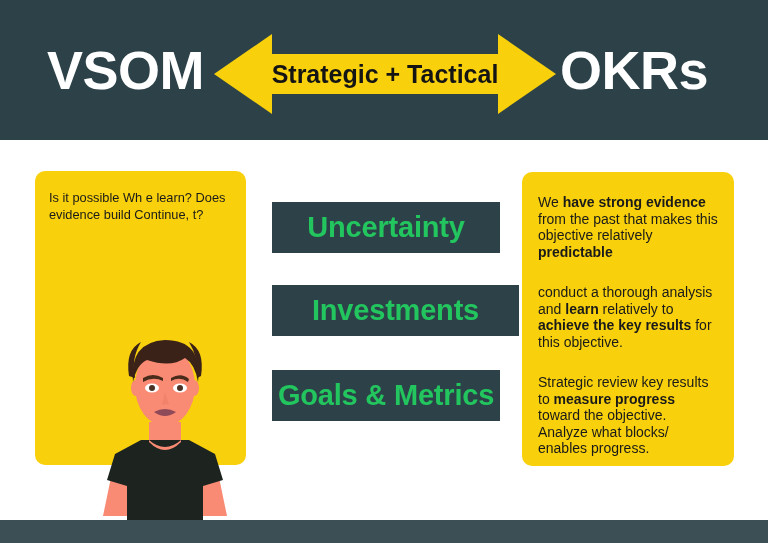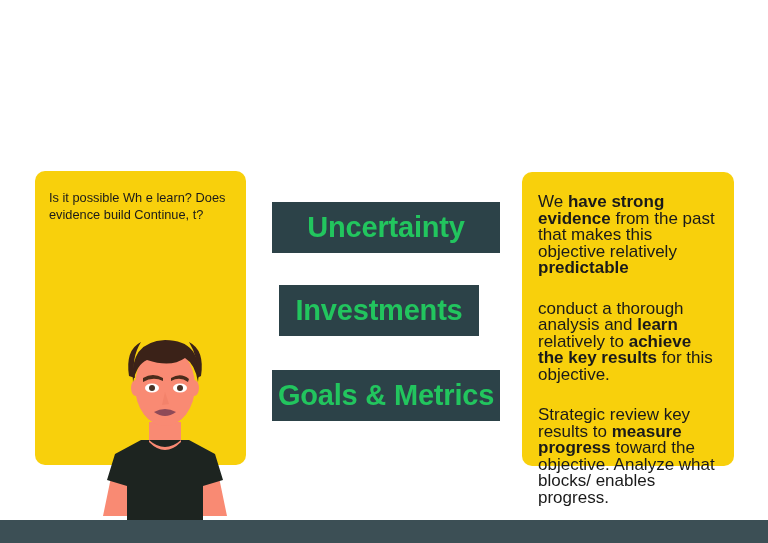--- a/index.html
+++ b/index.html
@@ -90,21 +90,21 @@
   .card-right {
     left: 522px;
     top: 32px;
     width: 212px;
     height: 294px;
     padding: 22px 16px 10px 16px;
   }
   .card p {
     margin: 0 0 18px 0;
     color: #1a1a1a;
-    font-size: 17px;
+    font-size: 14px;
     line-height: 16.5px;
   }
   .card-left p { font-size: 12.8px; line-height: 17px; margin-bottom: 30px; }
   .card-left p:first-child { margin-bottom: 34px; }
   .card-right p { margin-bottom: 24px; }
   .card-right p b { font-weight: bold; }
 
   
   .center-box {
     position: absolute;
@@ -112,21 +112,21 @@
     display: flex;
     align-items: center;
     justify-content: center;
     color: #22c55e;
     font-size: 29px;
     font-weight: bold;
     letter-spacing: -0.2px;
     white-space: nowrap;
   }
   .cb1 { left: 272px; top: 62px;  width: 228px; height: 51px; }
-  .cb2 { left: 272px; top: 145px; width: 200px; height: 51px; margin-left: 7px; }
+  .cb2 { left: 272px; top: 145px; width: 247px; height: 51px; }
   .cb3 { left: 272px; top: 230px; width: 228px; height: 51px; justify-content: center; }
 
   
   .person {
     position: absolute;
     left: 85px;
     top: 190px;
     width: 160px;
     height: 190px;
   }
@@ -140,20 +140,32 @@
     width: 768px;
     height: 23px;
     background: #3c4f55;
   }
 </style>
 </head>
 <body>
 
 <div class="canvas">
 
+  <div class="header">
+    <div class="header-word left">VSOM</div>
+
+    <div class="arrow-wrap">
+      <svg width="342" height="84" viewBox="0 0 342 84" xmlns="http://www.w3.org/2000/svg">
+        <polygon points="0,42 58,2 58,22 284,22 284,2 342,42 284,82 284,62 58,62 58,82" fill="#f8d00c"></polygon>
+      </svg>
+      <div class="arrow-label">Strategic  +  Tactical</div>
+    </div>
+
+    <div class="header-word right">OKRs</div>
+  </div>
 
   <div class="body-area">
 
     <div class="card card-left">
       <p>Is it possible Wh       e learn? Does  evidence              build Continue,                   t?</p>
     </div>
 
     <div class="center-box cb1">
       <span>Uncertainty</span>
     </div>

